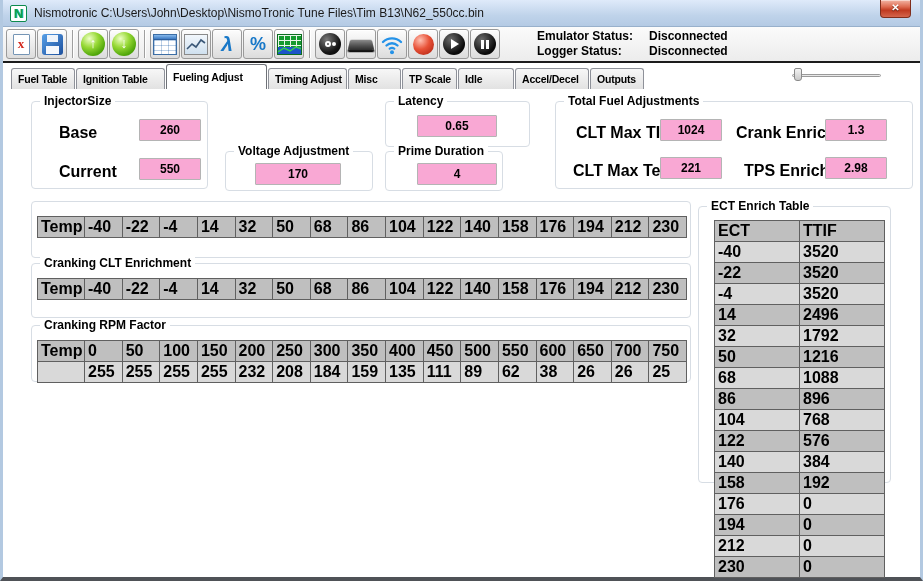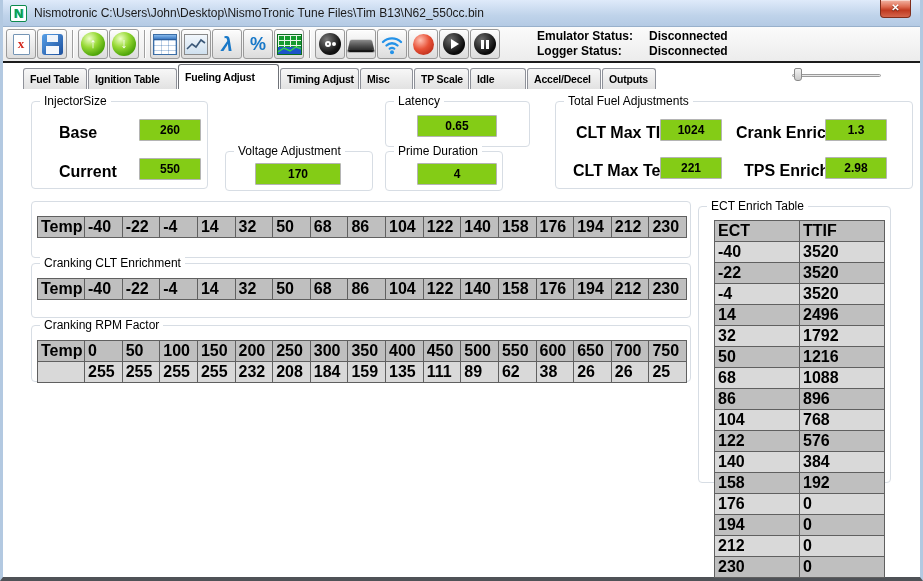--- a/index.html
+++ b/index.html
@@ -64,37 +64,37 @@
   .statusblk { margin-left:36px; font-size:12px; font-weight:bold; line-height:15px; }
   .statusblk .row { display:flex; }
   .statusblk .lab { width:112px; }
   .slider { position:absolute; left:789px; top:43px; width:89px; height:10px; cursor:pointer; }
   .slider .groove { position:absolute; top:4px; left:0; width:100%; height:3px; background:#e8e8e8;
                     border:1px solid #9a9a9a; border-radius:2px; }
   .slider .thumb { position:absolute; top:-2px; left:2px; width:8px; height:13px;
                    background:linear-gradient(#f4f4f4,#c9c9c9); border:1px solid #8a8a8a; border-radius:2px 2px 3px 3px; }
 
   
-  .tabbar { display:flex; align-items:flex-end; height:26px; padding-left:20px; background:#fff; }
+  .tabbar { display:flex; align-items:flex-end; height:26px; padding-left:8px; background:#fff; }
   .tab { height:21px; line-height:20px; font-size:10.5px; font-weight:bold; letter-spacing:-0.2px;
          padding-left:6px; white-space:nowrap; overflow:hidden; cursor:pointer;
          border:1px solid #8e9199; border-radius:3px 3px 0 0; border-bottom:none;
          background:linear-gradient(#f7f7f7,#e2e2e2); margin-right:1px; }
   .tab:nth-of-type(1){width:64px} .tab:nth-of-type(2){width:89px} .tab:nth-of-type(3){width:101px}
   .tab:nth-of-type(4){width:79px} .tab:nth-of-type(5){width:53px} .tab:nth-of-type(6){width:55px}
   .tab:nth-of-type(7){width:56px} .tab:nth-of-type(8){width:74px} .tab:nth-of-type(9){width:54px}
   .tab.active { height:25px; line-height:24px; background:#fff; position:relative; z-index:2; border-color:#6f7278; }
 
   
   .content { position:absolute; left:0; top:89px; width:917px; height:488px; background:#fff; }
   .gbox { position:absolute; border:1px solid #d7dde4; border-radius:4px; }
   .gbox > .legend { position:absolute; top:-8px; left:8px; background:#fff; padding:0 4px;
-                    font-size:12px; font-weight:normal; white-space:nowrap; }
+                    font-size:12px; font-weight:bold; white-space:nowrap; }
   .flabel { position:absolute; font-size:16px; font-weight:bold; white-space:nowrap; }
-  .fld { position:absolute; height:22px; border:1px solid #b4b4b4; border-radius:1px; background:#84cc16;
+  .fld { position:absolute; height:22px; border:1px solid #b4b4b4; border-radius:1px; background:#f9a8d4;
          font-family:"Liberation Sans", sans-serif; font-size:12px; font-weight:bold; text-align:center; color:#000; }
 
   table { border-collapse:collapse; table-layout:fixed; font-size:16px; font-weight:bold; }
   td { border:1px solid #606060; padding:1px 3px; height:16px; overflow:hidden; white-space:nowrap; }
   td.hdr { background:#bfbfbf; }
   td.val, td.light { background:#d9d9d9; }
   td.dark { background:#bfbfbf; }
   .htable { position:absolute; left:5px; top:14px; width:650px; }
   .htable td:first-child { width:47px; }
   .vtable { position:absolute; left:15px; top:13px; width:170px; }

